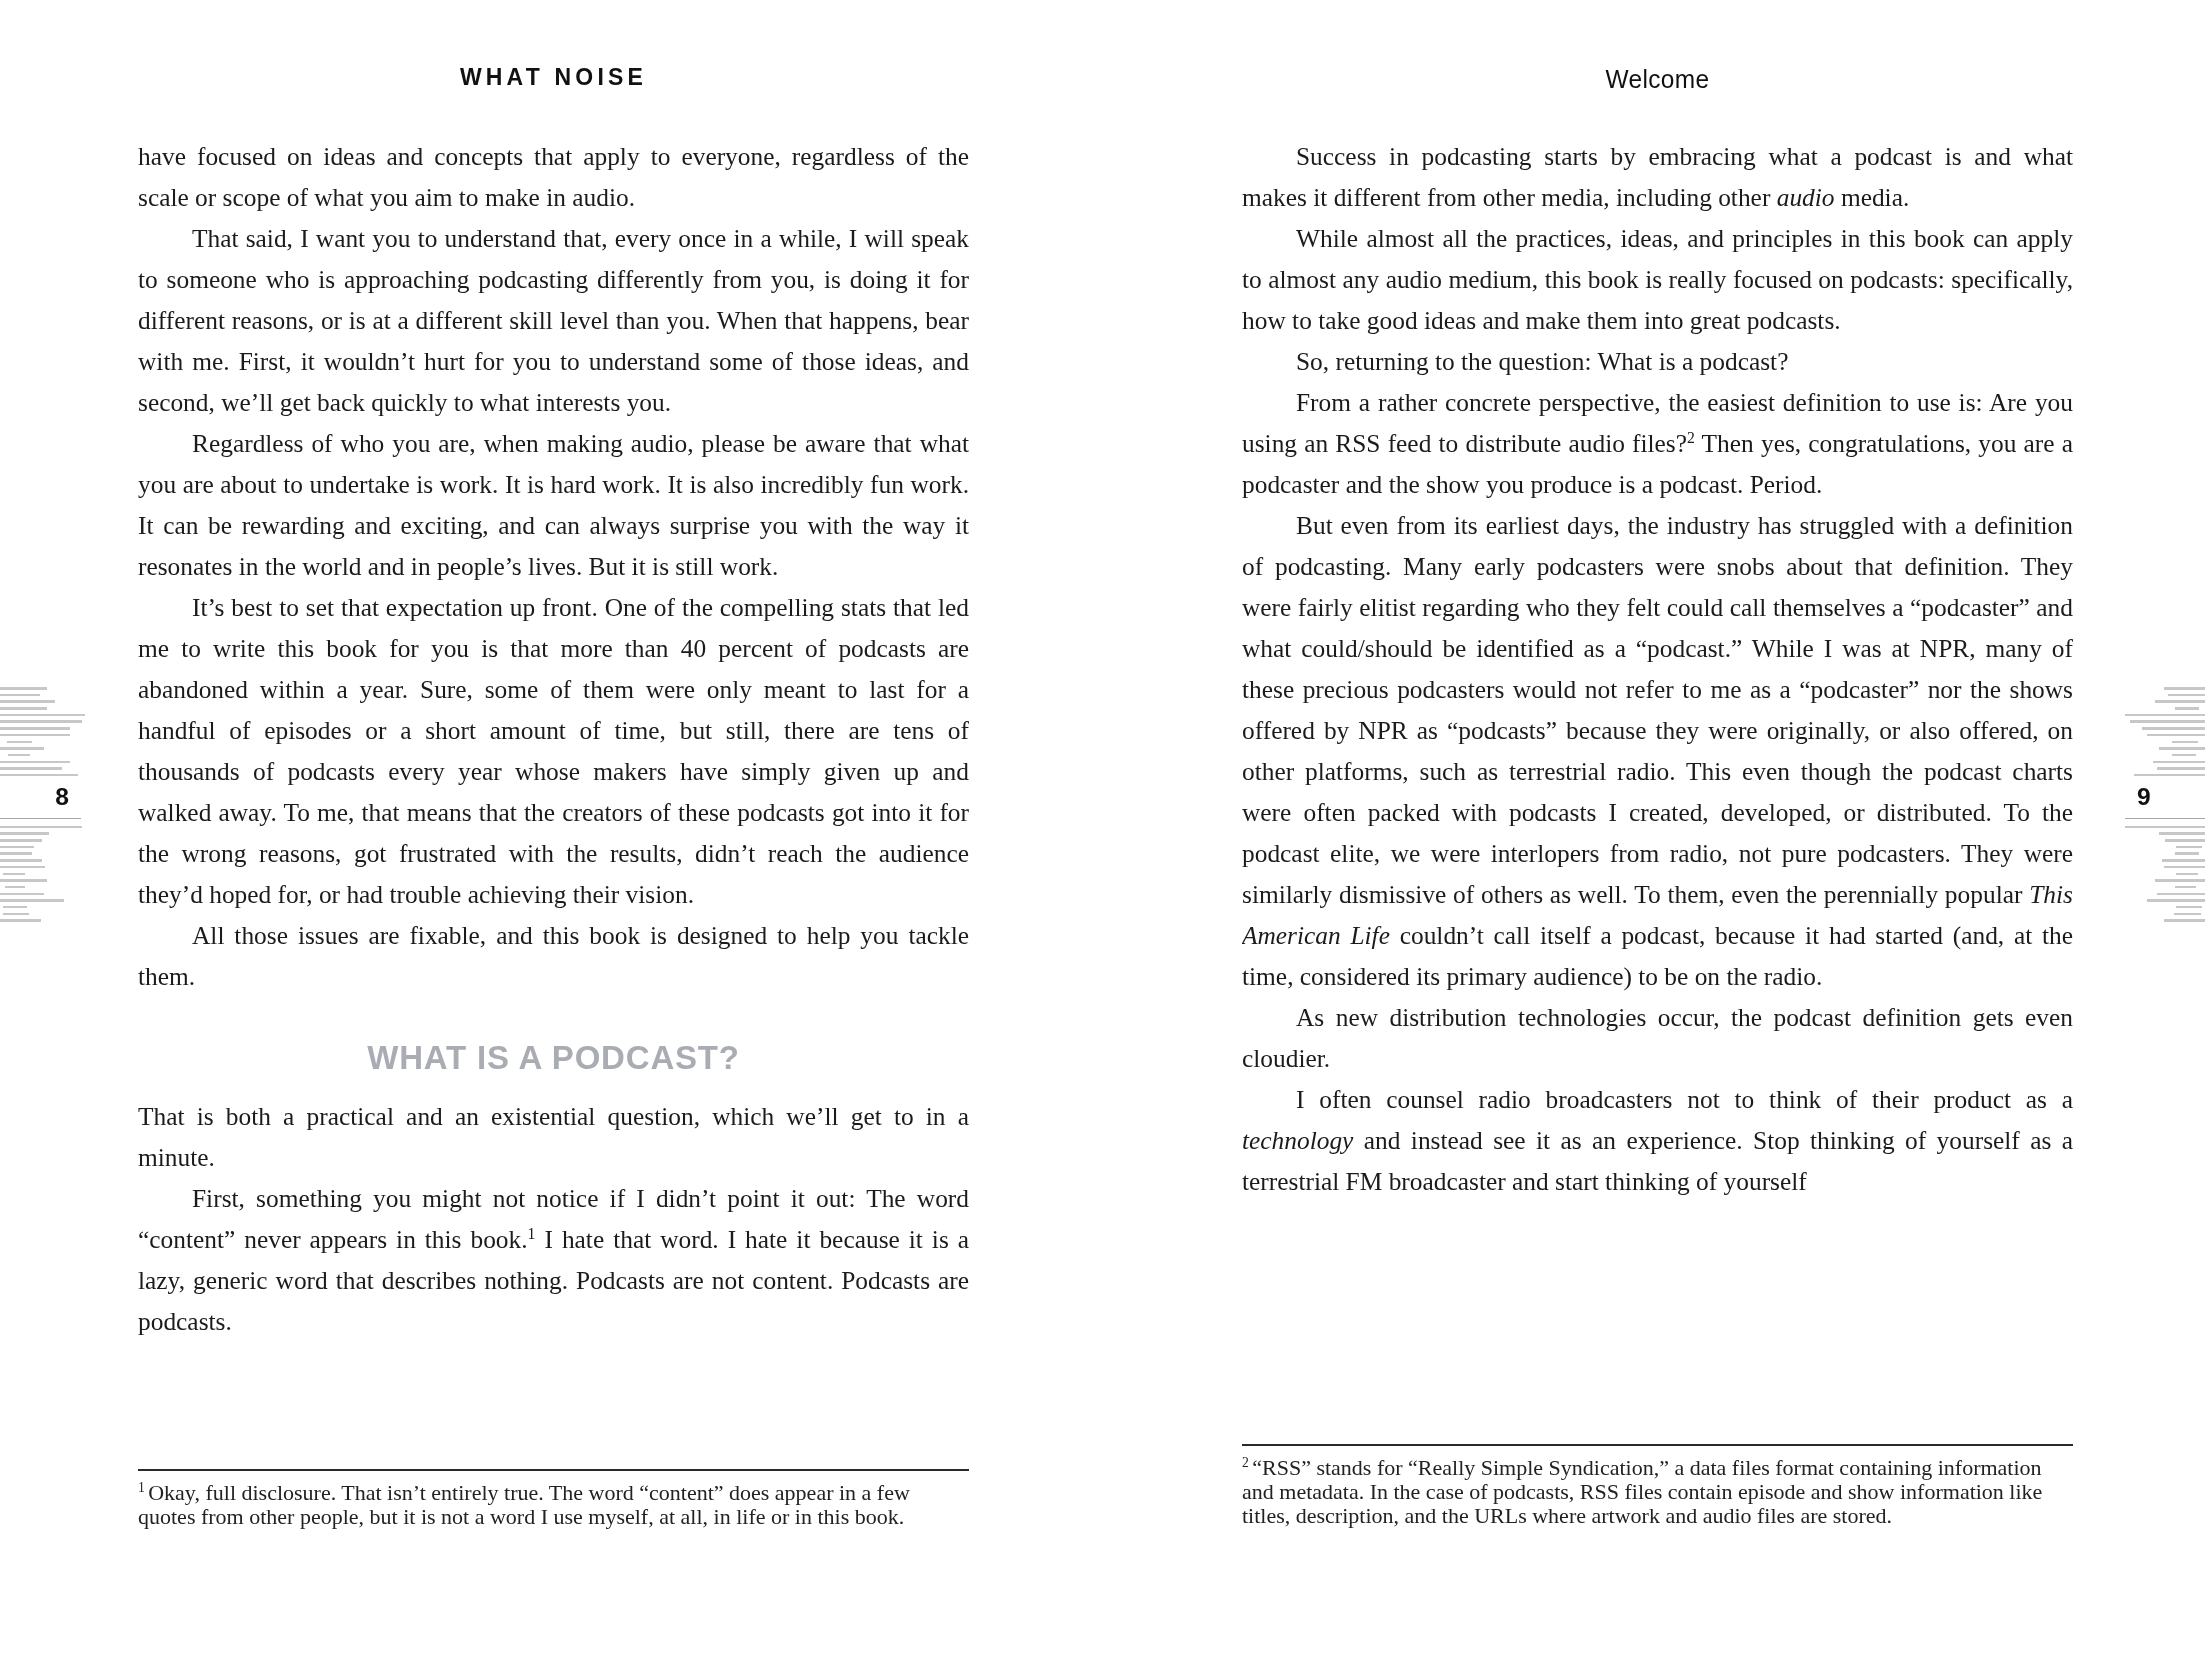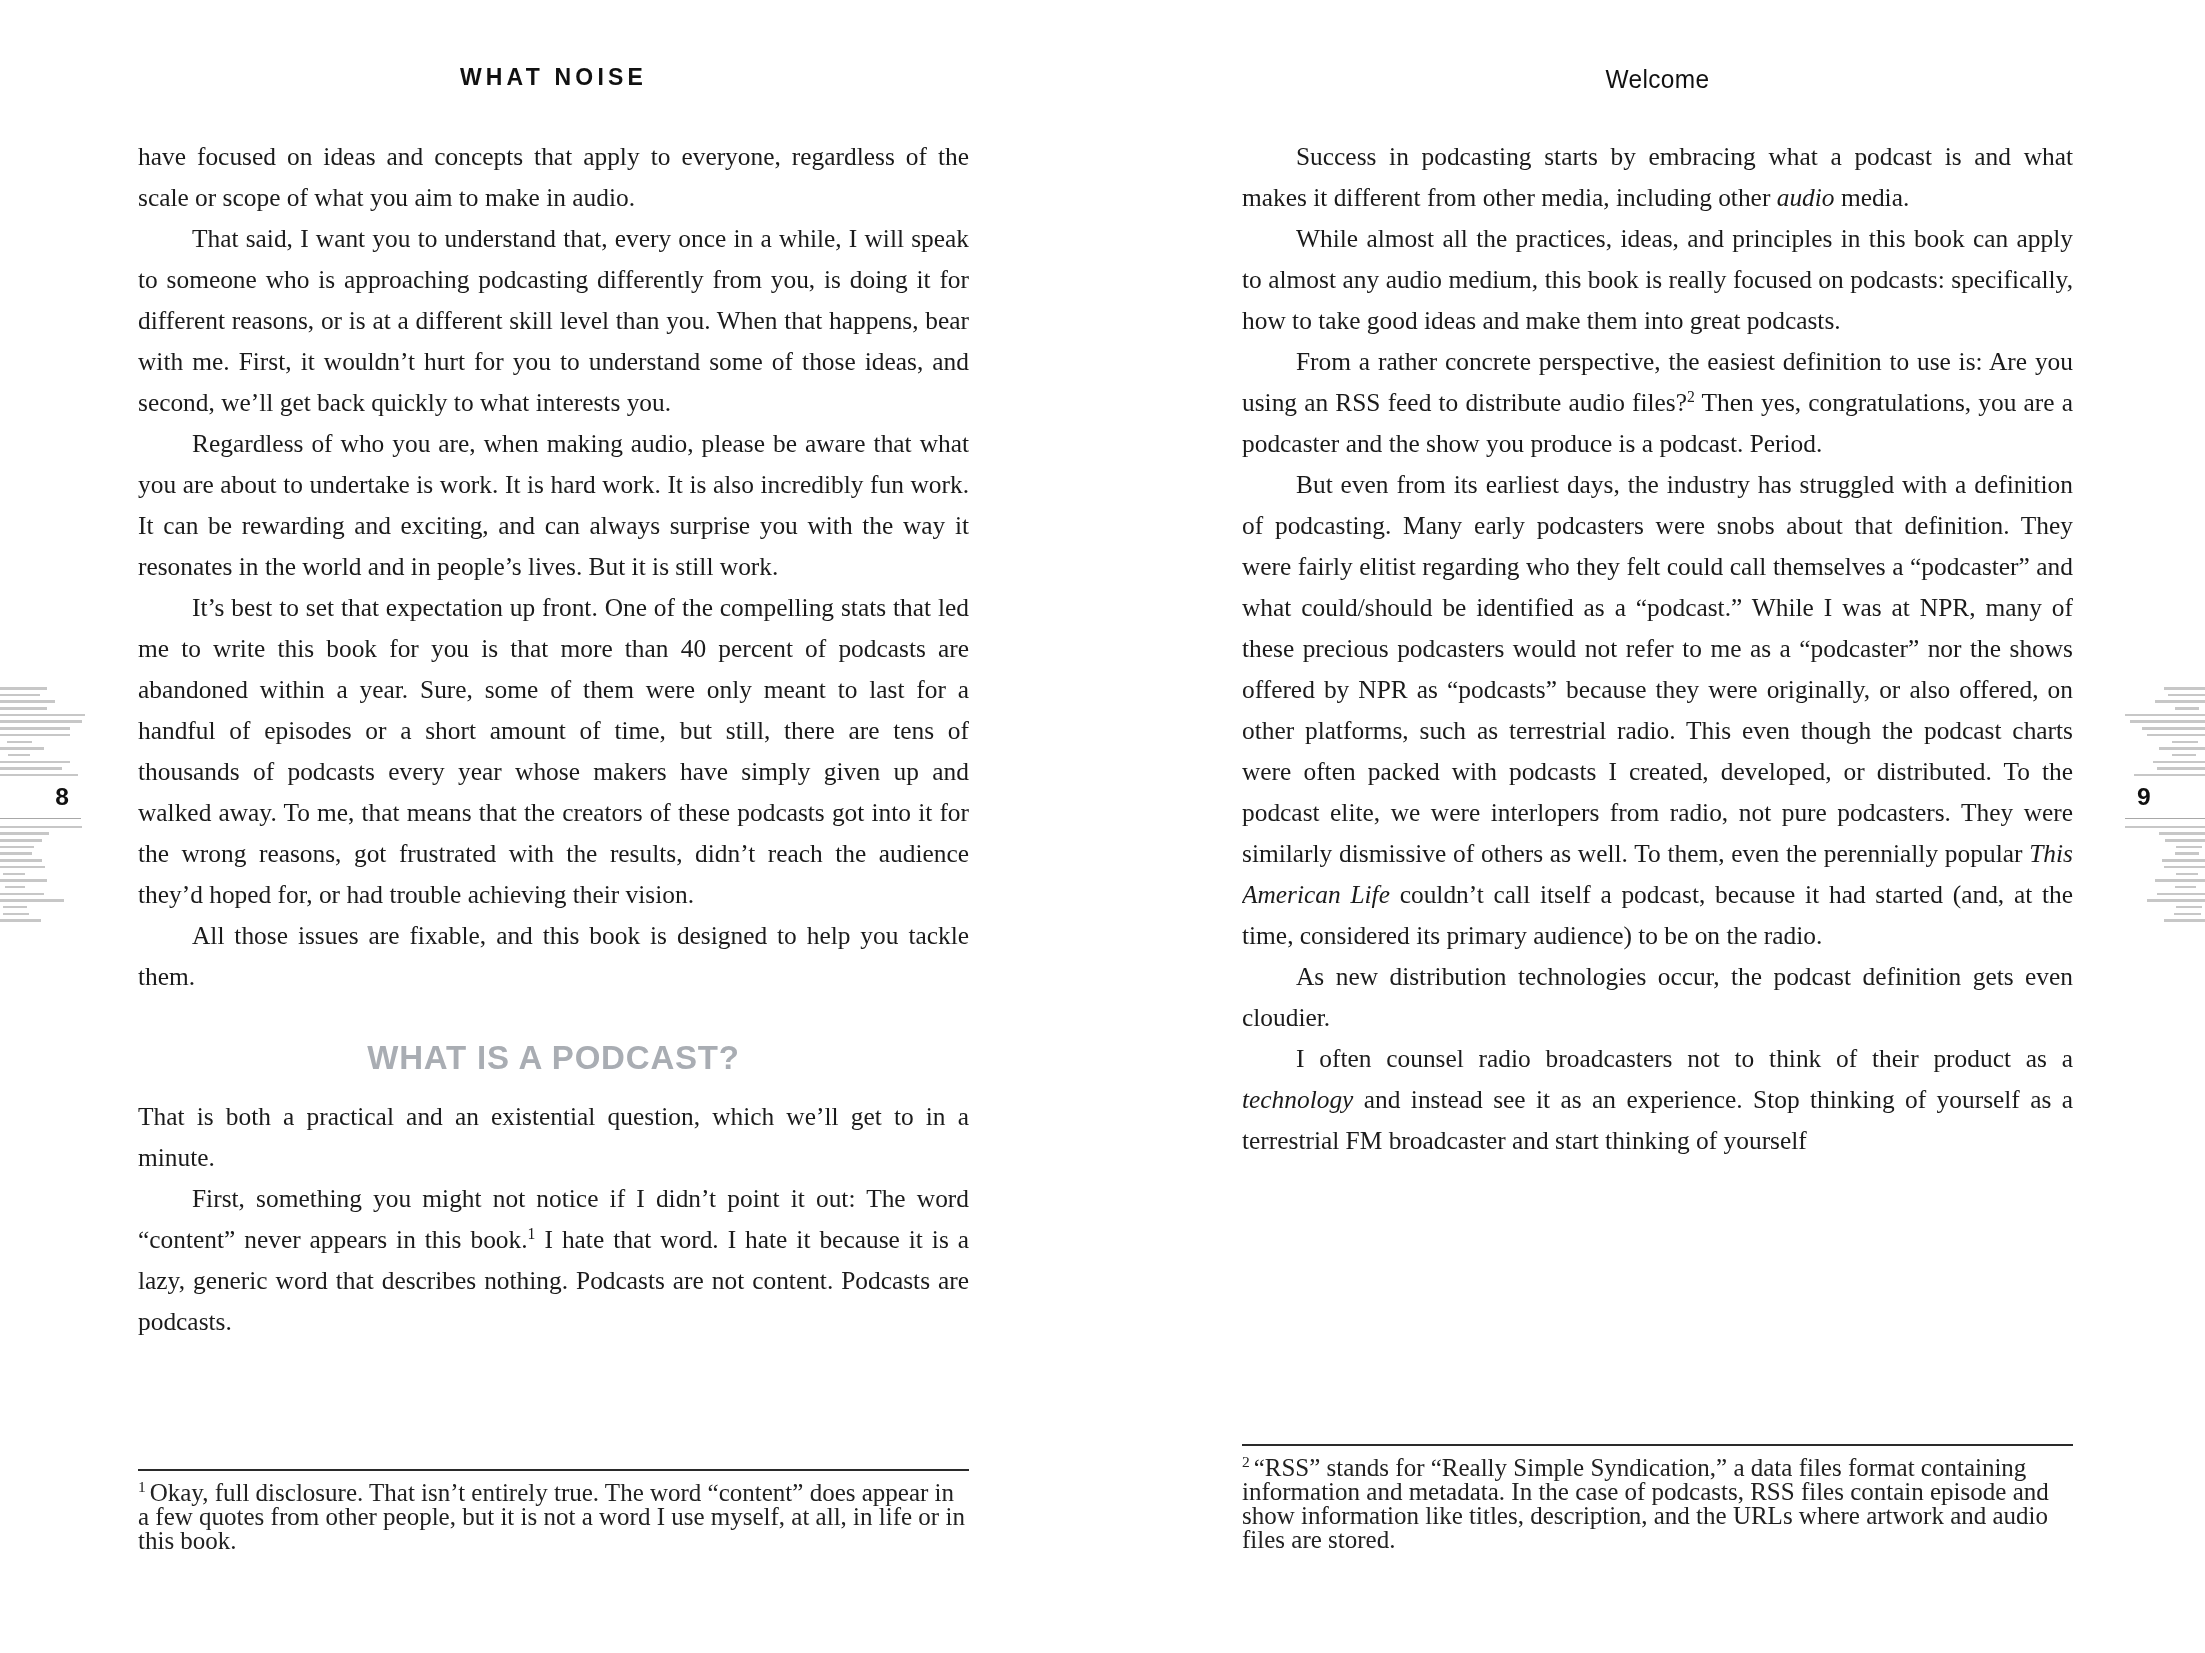--- a/index.html
+++ b/index.html
@@ -37,21 +37,21 @@
     margin:44px 0 20.4px 0;
     font-family:"Liberation Sans","DejaVu Sans",sans-serif;
     font-weight:700; font-size:33px; letter-spacing:0.8px;
     color:#a9adb3; line-height:1.05; text-align:center; text-indent:0;
   }
 
   .footnote {
     position:absolute; width:831px;
     border-top:2.5px solid #2a2a2a; padding-top:10.2px;
     font-family:"Liberation Serif","DejaVu Serif",serif;
-    font-size:25px; line-height:24px; text-align:left; color:#222222;
+    font-size:22px; line-height:24px; text-align:left; color:#222222;
   }
   .page.left  .footnote { left:138px; top:1469px; }
   .page.right .footnote { left:139px; top:1444px; }
 
   .deco { position:absolute; top:687px; width:81px; }
   .page.left  .deco { left:0; }
   .page.right .deco { right:0; }
   .bar { height:2.5px; background:#c7c7c7; margin-bottom:4.2px; }
   .num-row {
     display:flex; align-items:baseline; padding:2.5px 0 6.8px 0;
@@ -128,20 +128,21 @@
     </div>
   </div>
 
   <div class="page right">
     <div class="running-head">Welcome</div>
 
     <div class="body-col">
       <div>
           <p class="para indent"><span>Success in podcasting starts by embracing what a podcast is and what makes it different from other media, including other </span><span class="it">audio</span><span> media.</span></p>
           <p class="para indent"><span>While almost all the practices, ideas, and principles in this book can apply to almost any audio medium, this book is really focused on podcasts: specifically, how to take good ideas and make them into great podcasts.</span></p>
+          <p class="para indent"><span>So, returning to the question: What is a podcast?</span></p>
           <p class="para indent"><span>From a rather concrete perspective, the easiest definition to use is: Are you using an RSS feed to distribute audio files?</span><span class="sup">2</span><span> Then yes, congratulations, you are a podcaster and the show you produce is a podcast. Period.</span></p>
           <p class="para indent"><span>But even from its earliest days, the industry has struggled with a definition of podcasting. Many early podcasters were snobs about that definition. They were fairly elitist regarding who they felt could call themselves a “podcaster” and what could/should be identified as a “podcast.” While I was at NPR, many of these precious podcasters would not refer to me as a “podcaster” nor the shows offered by NPR as “podcasts” because they were originally, or also offered, on other platforms, such as terrestrial radio. This even though the podcast charts were often packed with podcasts I created, developed, or distributed. To the podcast elite, we were interlopers from radio, not pure podcasters. They were similarly dismissive of others as well. To them, even the perennially popular </span><span class="it">This American Life</span><span> couldn’t call itself a podcast, because it had started (and, at the time, considered its primary audience) to be on the radio.</span></p>
           <p class="para indent"><span>As new distribution technologies occur, the podcast definition gets even cloudier.</span></p>
           <p class="para indent"><span>I often counsel radio broadcasters not to think of their product as a </span><span class="it">technology</span><span> and instead see it as an experience. Stop thinking of yourself as a terrestrial FM broadcaster and start thinking of yourself</span></p>
         </div>
     </div>
 
     <div class="footnote"><span class="sup">2 </span><span>“RSS” stands for “Really Simple Syndication,” a data files format containing information and metadata. In the case of podcasts, RSS files contain episode and show information like titles, description, and the URLs where artwork and audio files are stored.</span></div>
 
     <div class="deco">

